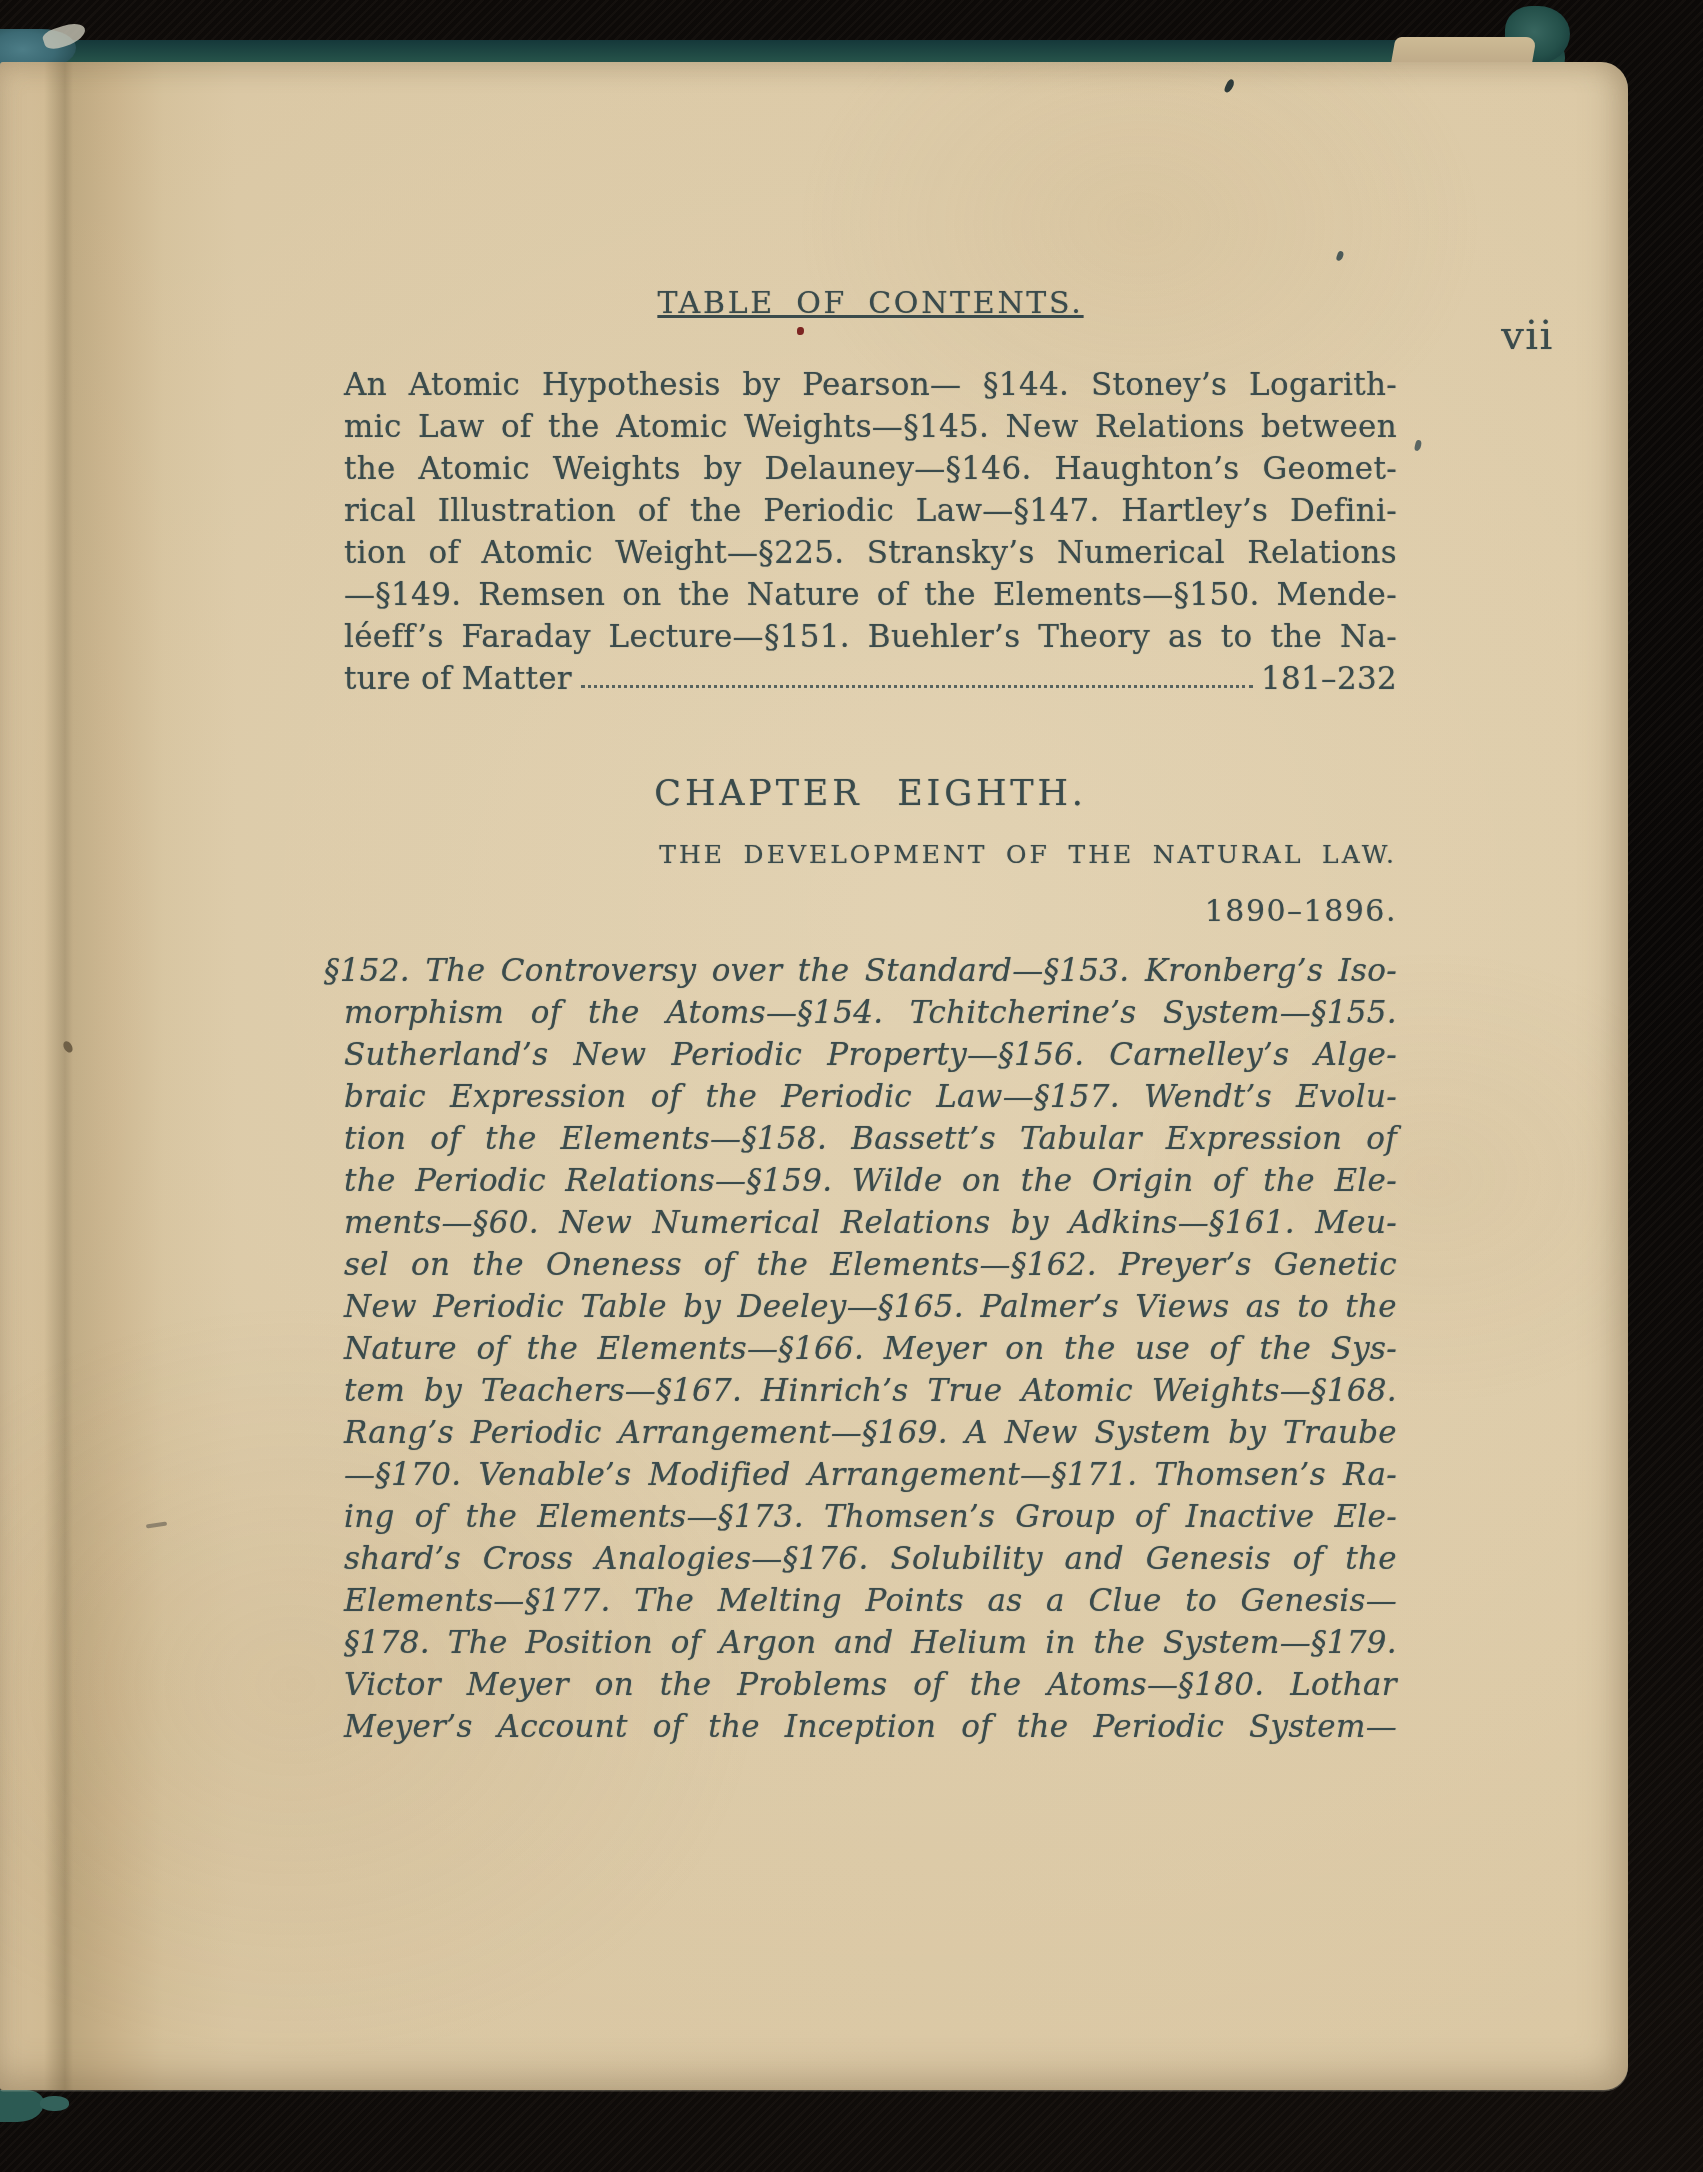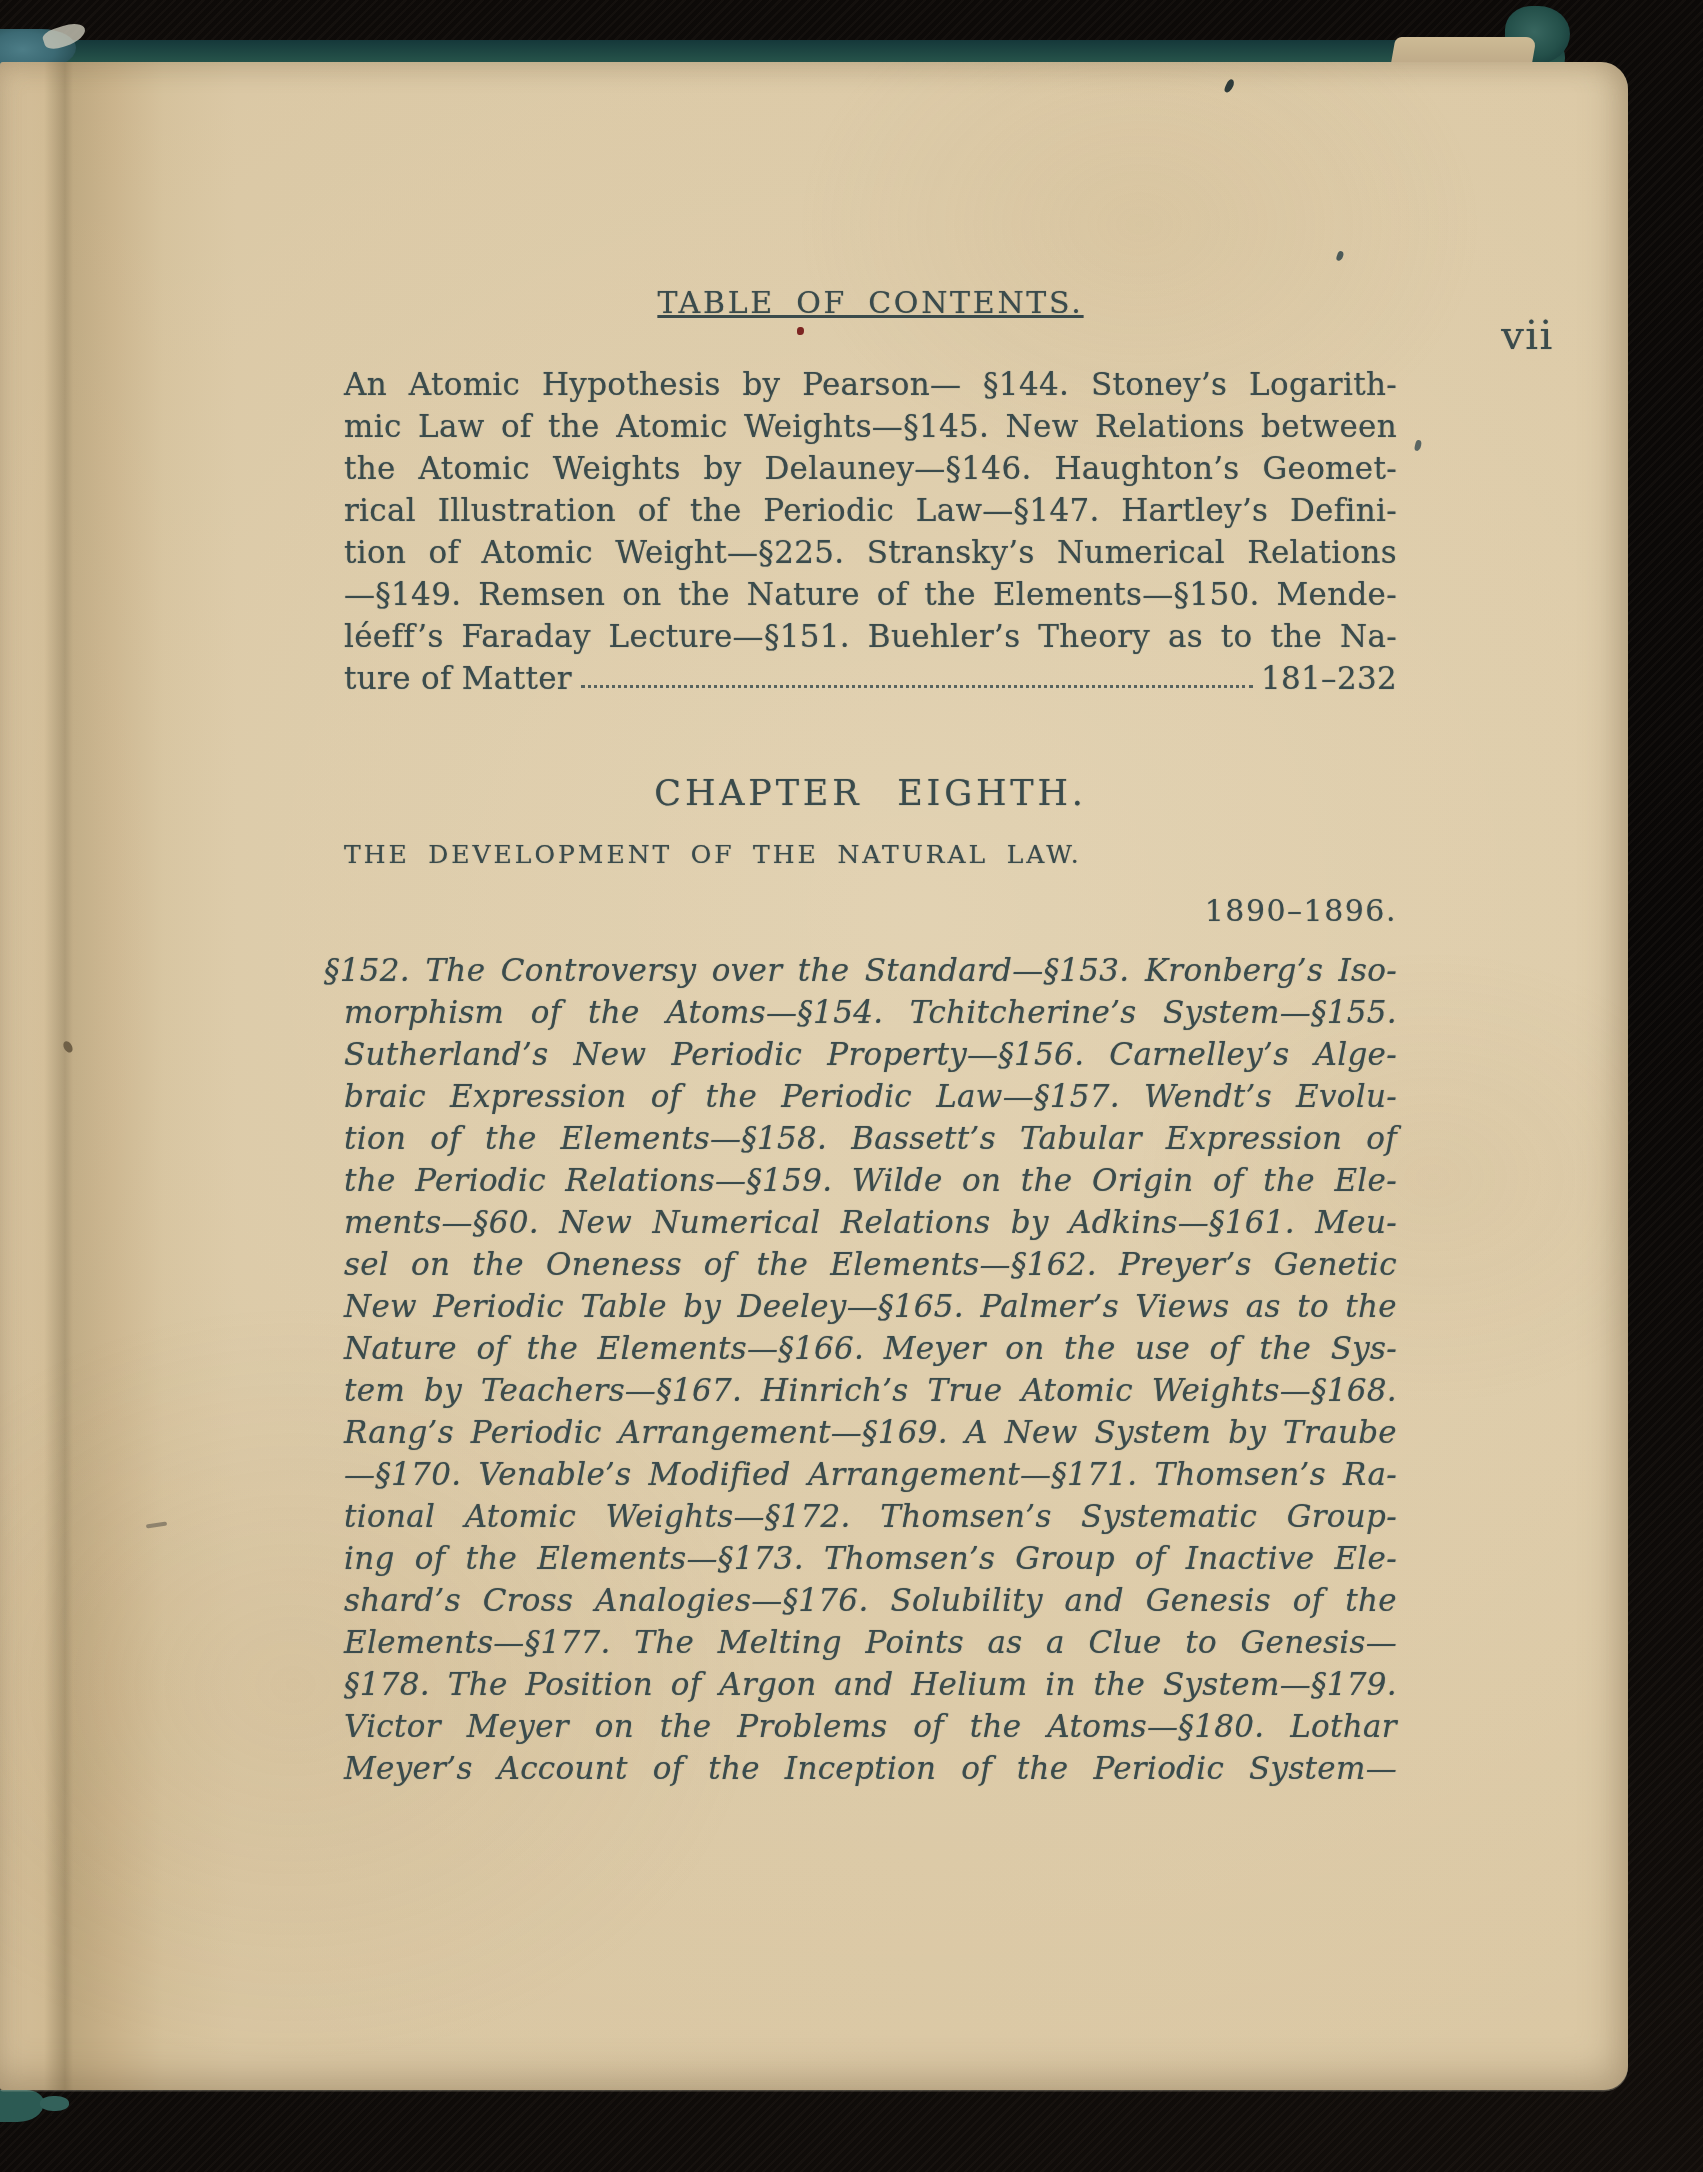--- a/index.html
+++ b/index.html
@@ -104,21 +104,21 @@
     flex:1;align-self:flex-end;
     border-bottom:3.8px dotted #3f5051;
     margin:0 7.6px 10.6px 9px;height:0;
     opacity:.85;
   }
   .chapter-heading{
     position:absolute;left:344px;top:770px;width:1053px;text-align:center;
     font-size:35px;letter-spacing:3.8px;word-spacing:20px;line-height:46px;
   }
   .chapter-subtitle{
-    position:absolute;left:344px;top:837px;width:1053px;text-align:left;
+    position:absolute;left:344px;top:837px;width:1053px;text-align:right;
     font-size:25px;letter-spacing:3px;word-spacing:7.6px;line-height:35px;
   }
   .chapter-years{
     position:absolute;left:344px;top:890px;width:1053px;text-align:right;
     font-size:30px;letter-spacing:1.5px;line-height:41px;
   }
   
   .speck{ position:absolute;border-radius:50% 50% 60% 40%; }
   .speck-apostrophe{ left:1226px;top:79px;width:6.8px;height:13.7px;background:#2e3b3a;transform:rotate(24deg); }
   .speck-red{ left:797px;top:327px;width:6.8px;height:8.4px;background:#7c2522; }
@@ -175,21 +175,20 @@
     <div class="tline">braic Expression of the Periodic Law—§157. Wendt’s Evolu-</div>
     <div class="tline">tion of the Elements—§158. Bassett’s Tabular Expression of</div>
     <div class="tline">the Periodic Relations—§159. Wilde on the Origin of the Ele-</div>
     <div class="tline">ments—§60. New Numerical Relations by Adkins—§161. Meu-</div>
     <div class="tline">sel on the Oneness of the Elements—§162. Preyer’s Genetic</div>
     <div class="tline">New Periodic Table by Deeley—§165. Palmer’s Views as to the</div>
     <div class="tline">Nature of the Elements—§166. Meyer on the use of the Sys-</div>
     <div class="tline">tem by Teachers—§167. Hinrich’s True Atomic Weights—§168.</div>
     <div class="tline">Rang’s Periodic Arrangement—§169. A New System by Traube</div>
     <div class="tline">—§170. Venable’s Modified Arrangement—§171. Thomsen’s Ra-</div>
-    <div class="tline">tional Atomic Weights—§172. Thomsen’s Systematic Group-</div>
     <div class="tline">ing of the Elements—§173. Thomsen’s Group of Inactive Ele-</div>
     <div class="tline">shard’s Cross Analogies—§176. Solubility and Genesis of the</div>
     <div class="tline">Elements—§177. The Melting Points as a Clue to Genesis—</div>
     <div class="tline">§178. The Position of Argon and Helium in the System—§179.</div>
     <div class="tline">Victor Meyer on the Problems of the Atoms—§180. Lothar</div>
     <div class="tline">Meyer’s Account of the Inception of the Periodic System—</div>
   </div>
 
 <div class="speck speck-apostrophe"></div>
 <div class="speck speck-red"></div>

